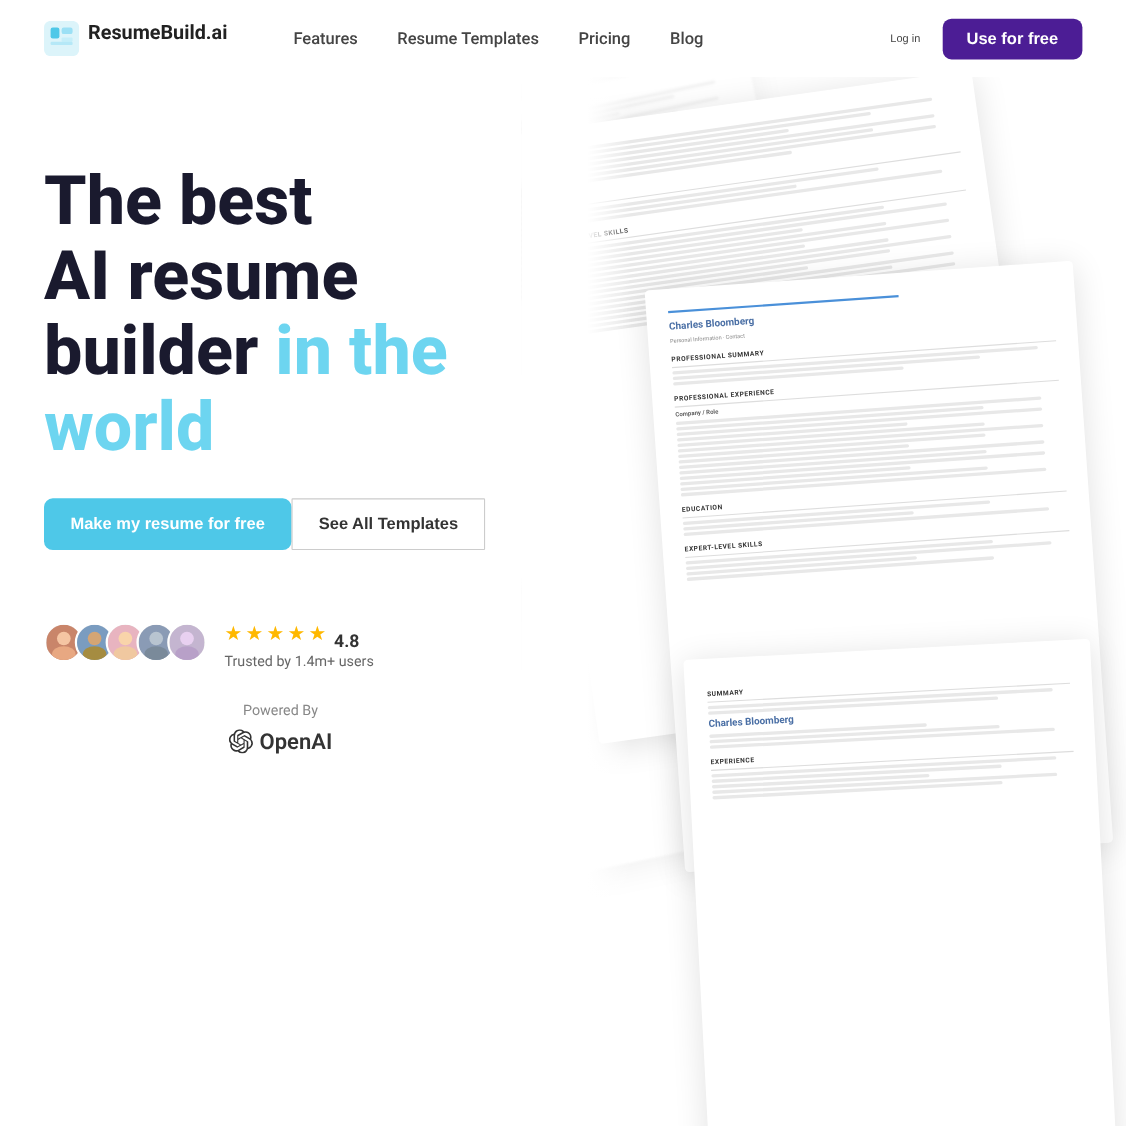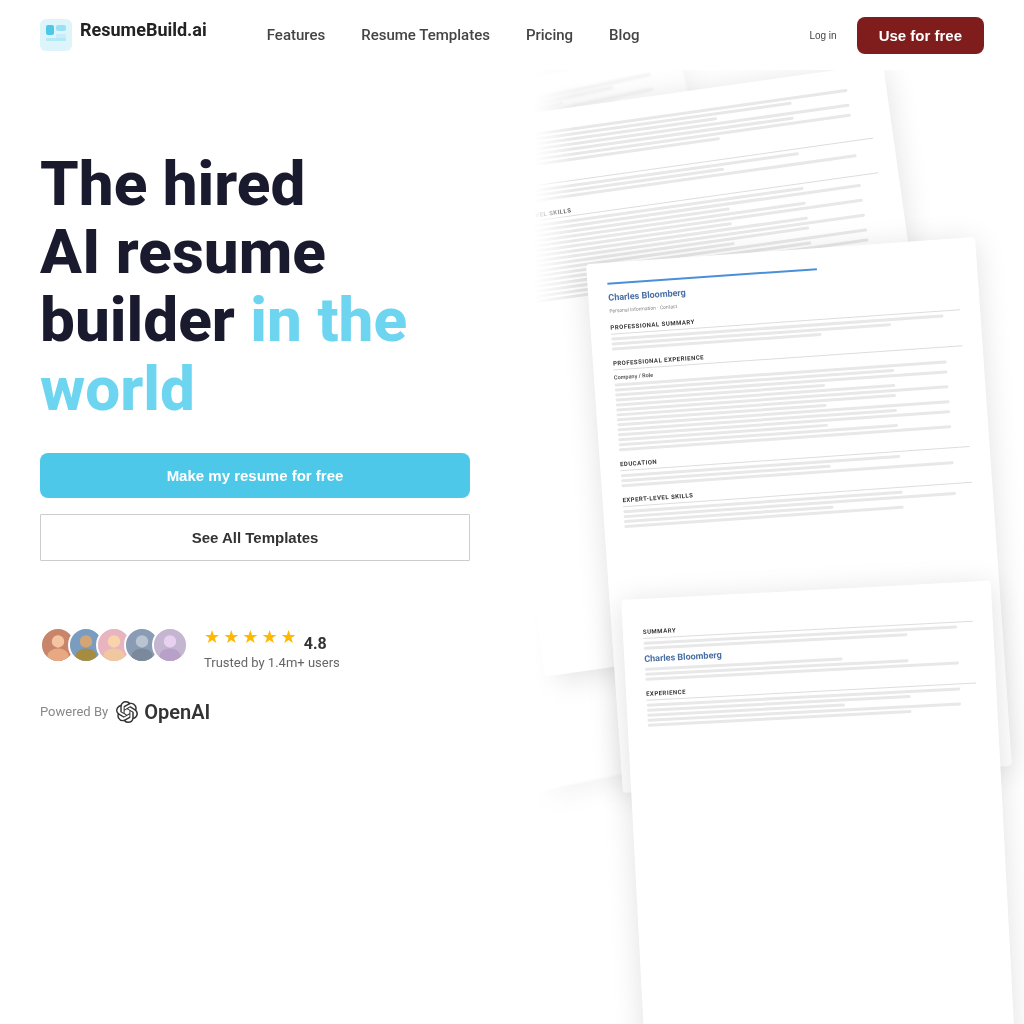--- a/index.html
+++ b/index.html
@@ -54,21 +54,21 @@
     }
     .btn-login {
       background: none;
       border: none;
       font-size: 10px;
       color: #444;
       cursor: pointer;
       font-weight: 500;
     }
     .btn-use-free {
-      background: #7f1d1d;
+      background: #4c1d95;
       color: #fff;
       border: none;
       border-radius: 8px;
       padding: 10px 22px;
       font-size: 15px;
       font-weight: 600;
       cursor: pointer;
     }
 
     
@@ -97,23 +97,21 @@
     }
     .hero-desc {
       font-size: 16px;
       color: #555;
       line-height: 1.65;
       max-width: 430px;
       margin-bottom: 40px;
     }
     .hero-buttons {
       display: flex;
-      gap: 16px;
       margin-bottom: 60px;
-      flex-direction: column;
     }
     .btn-primary {
       background: #4EC8E8;
       color: #fff;
       border: none;
       border-radius: 8px;
       padding: 14px 24px;
       font-size: 15px;
       font-weight: 600;
       cursor: pointer;
@@ -177,20 +175,21 @@
       font-size: 13px;
       color: #666;
     }
 
     
     .powered-by {
       display: flex;
       align-items: center;
       gap: 8px;
       margin-top: 10px;
+      flex-direction: column;
     }
     .powered-label {
       font-size: 13px;
       color: #888;
     }
     .openai-badge {
       display: flex;
       align-items: center;
       gap: 6px;
       font-size: 20px;
@@ -336,21 +335,21 @@
   </div>
   <div class="nav-right">
     <button class="btn-login">Log in</button>
     <button class="btn-use-free">Use for free</button>
   </div>
 </nav>
 
 <div class="hero">
   <div class="hero-left">
     <h1 class="hero-title">
-      <span>The hired</span><br>
+      <span>The best</span><br>
       <span>AI resume</span><br>
       <span>builder</span> <span class="highlight">in the</span><br>
       <span class="highlight">world</span>
     </h1>
     <div class="hero-buttons">
       <button class="btn-primary">Make my resume for free</button>
       <button class="btn-secondary">See All Templates</button>
     </div>
 
     <div class="social-proof">

